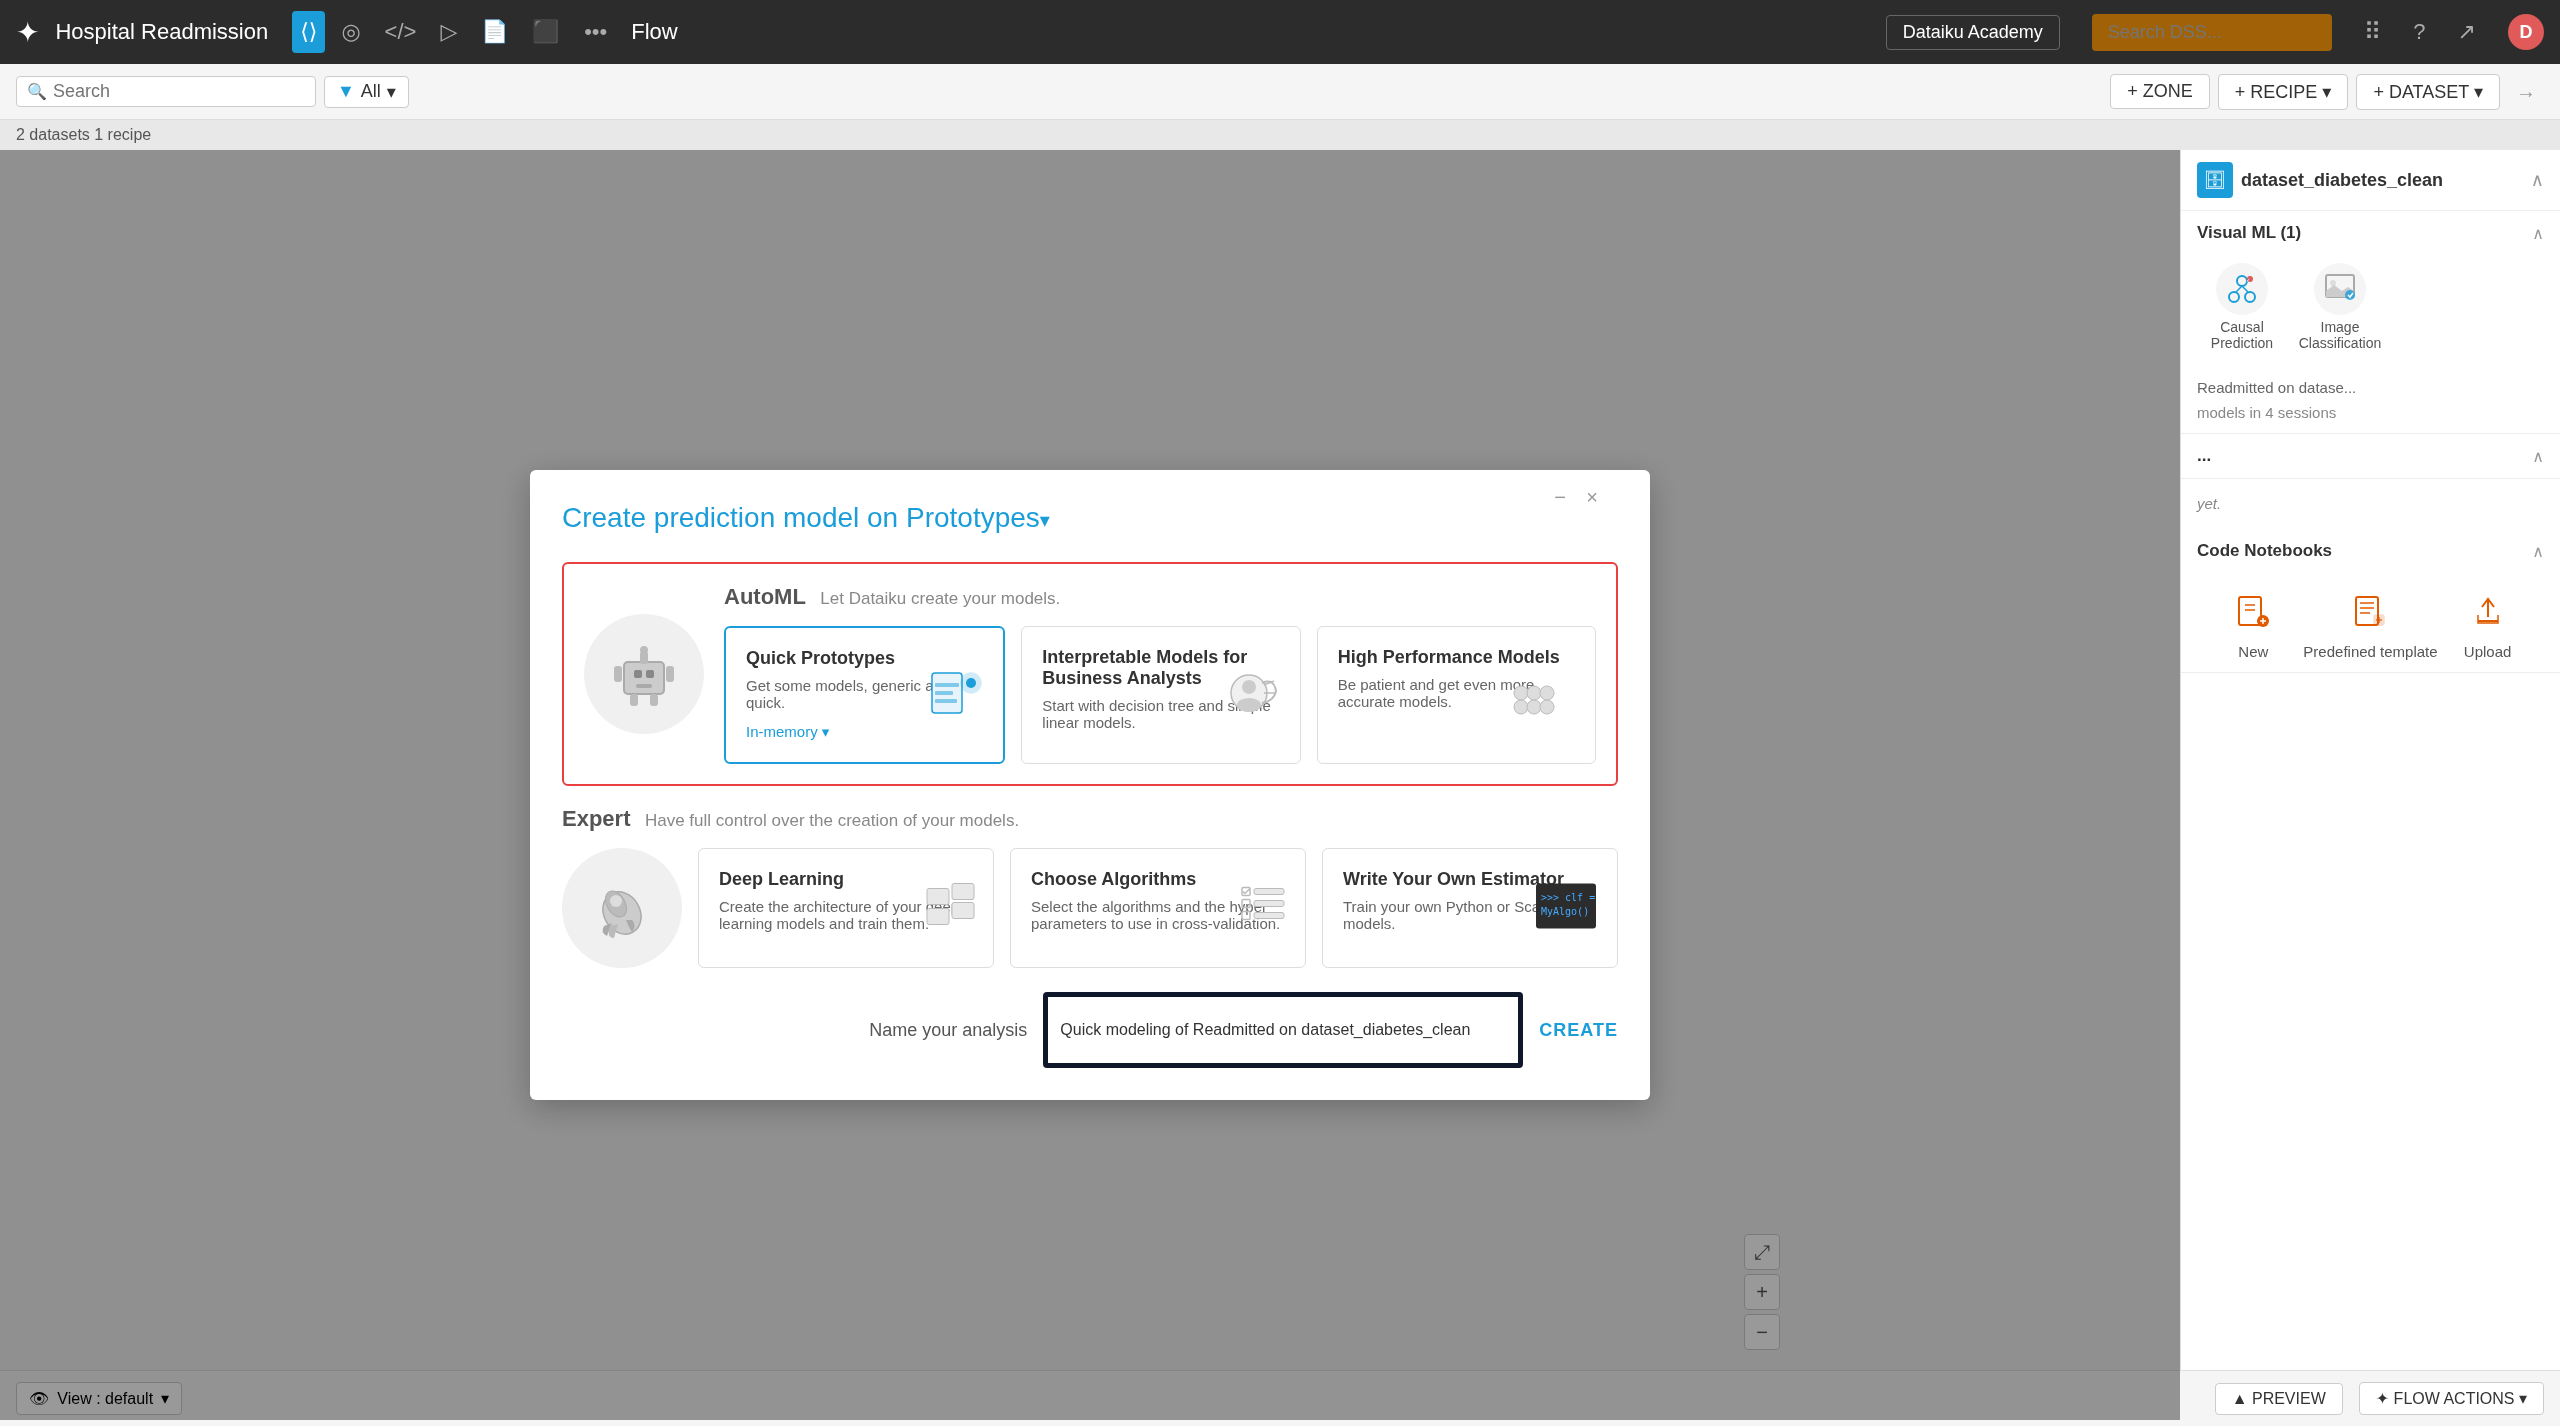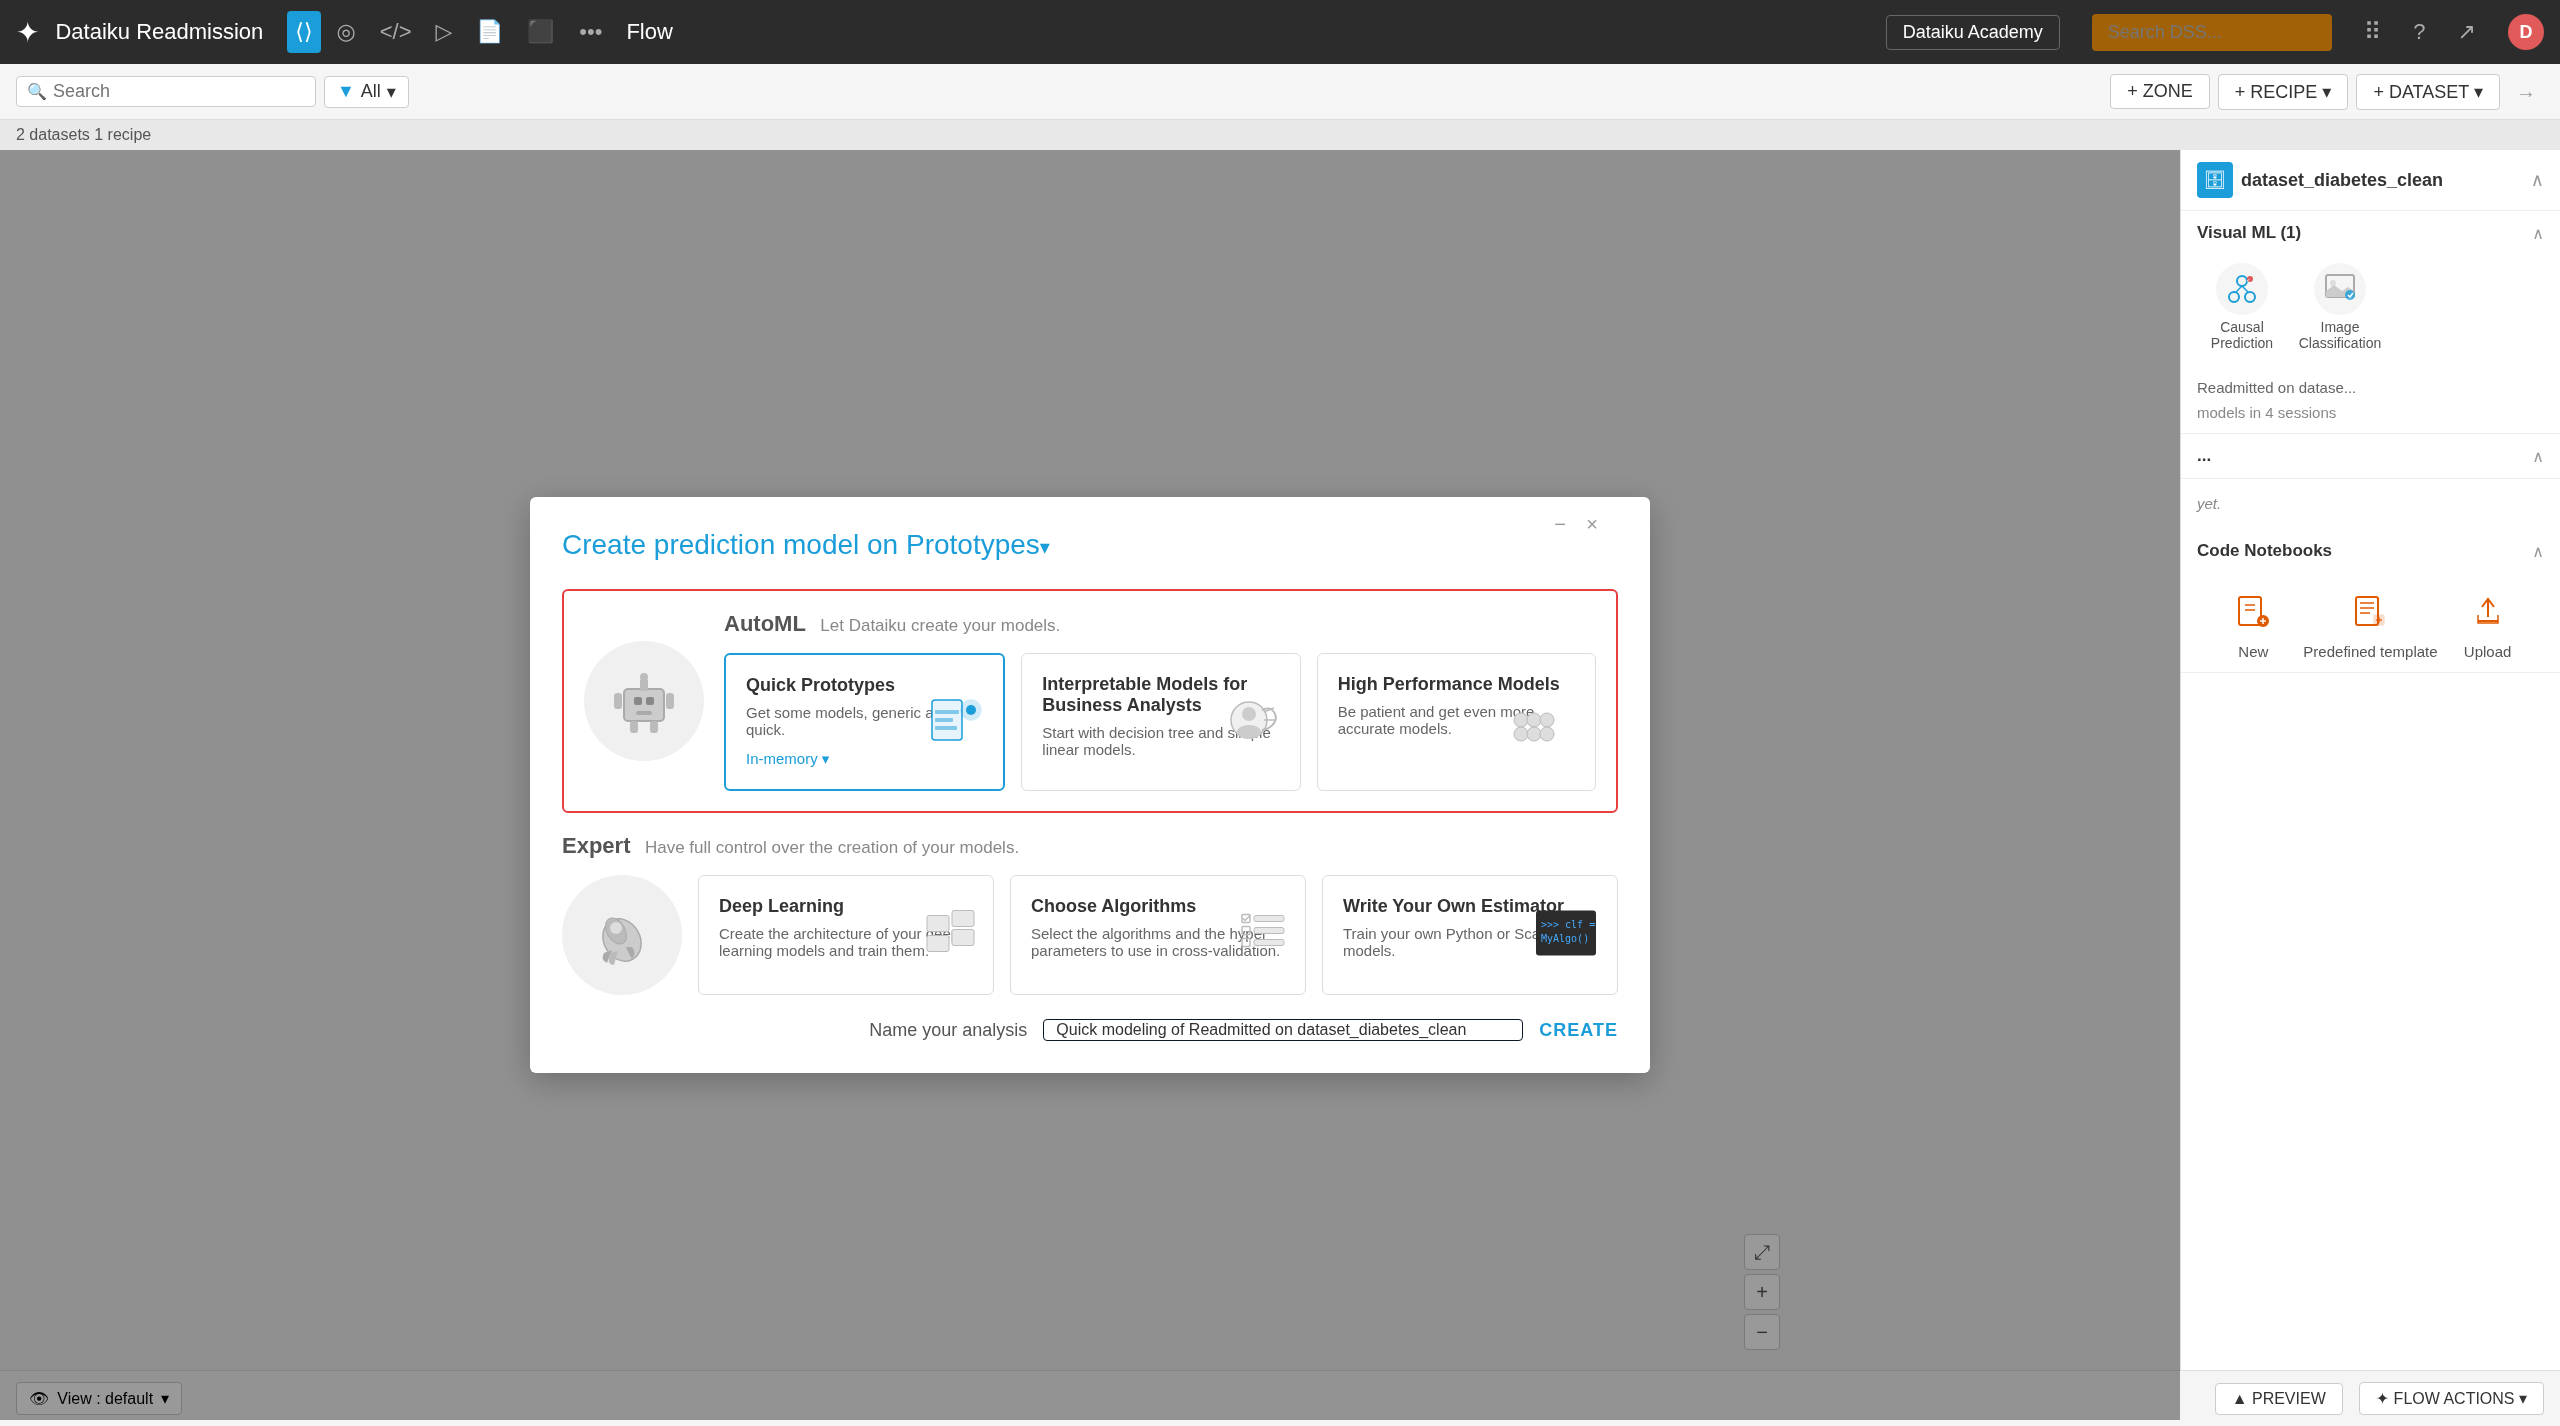--- a/index.html
+++ b/index.html
@@ -118,35 +118,35 @@
     .model-card-badge { color: #1a9dd9; font-size: 15px; cursor: pointer; }
     .model-card-icon { position: absolute; right: 16px; top: 50%; transform: translateY(-50%); }
 
     
     .expert-section { margin-bottom: 24px; }
     .expert-robot { width: 120px; height: 120px; background: #f0f0f0; border-radius: 50%; display: flex; align-items: center; justify-content: center; }
 
     
     .name-analysis { display: flex; align-items: center; justify-content: flex-end; gap: 16px; margin-top: 16px; }
     .name-label { font-size: 18px; color: #555; text-align: center; }
-    .name-input { border: 1px solid #0f172a; border-radius: 4px; padding: 1px 12px; font-size: 16px; width: 480px; color: #333; }
+    .name-input { border: 5px solid #0f172a; border-radius: 4px; padding: 24px 12px; font-size: 16px; width: 480px; color: #333; }
     .create-btn { color: #1a9dd9; font-size: 18px; font-weight: 700; background: none; border: none; cursor: pointer; letter-spacing: 1px; }
 
     
     .robot-svg { width: 80px; height: 80px; }
     .rocket-svg { width: 80px; height: 80px; }
 
     .section-header-row { margin-bottom: 16px; }
   </style>
 </head>
 <body>
 
 <div class="top-nav">
   <span class="top-nav-logo">✦</span>
-  <span class="top-nav-project">Dataiku Readmission</span>
+  <span class="top-nav-project">Hospital Readmission</span>
   <span class="top-nav-icon active">⟨⟩</span>
   <span class="top-nav-icon">◎</span>
   <span class="top-nav-icon">&lt;/&gt;</span>
   <span class="top-nav-icon">▷</span>
   <span class="top-nav-icon">📄</span>
   <span class="top-nav-icon">⬛</span>
   <span class="top-nav-icon">•••</span>
   <span class="top-nav-flow">Flow</span>
   <div class="top-nav-right">
     <span class="top-nav-academy">Dataiku Academy</span>

